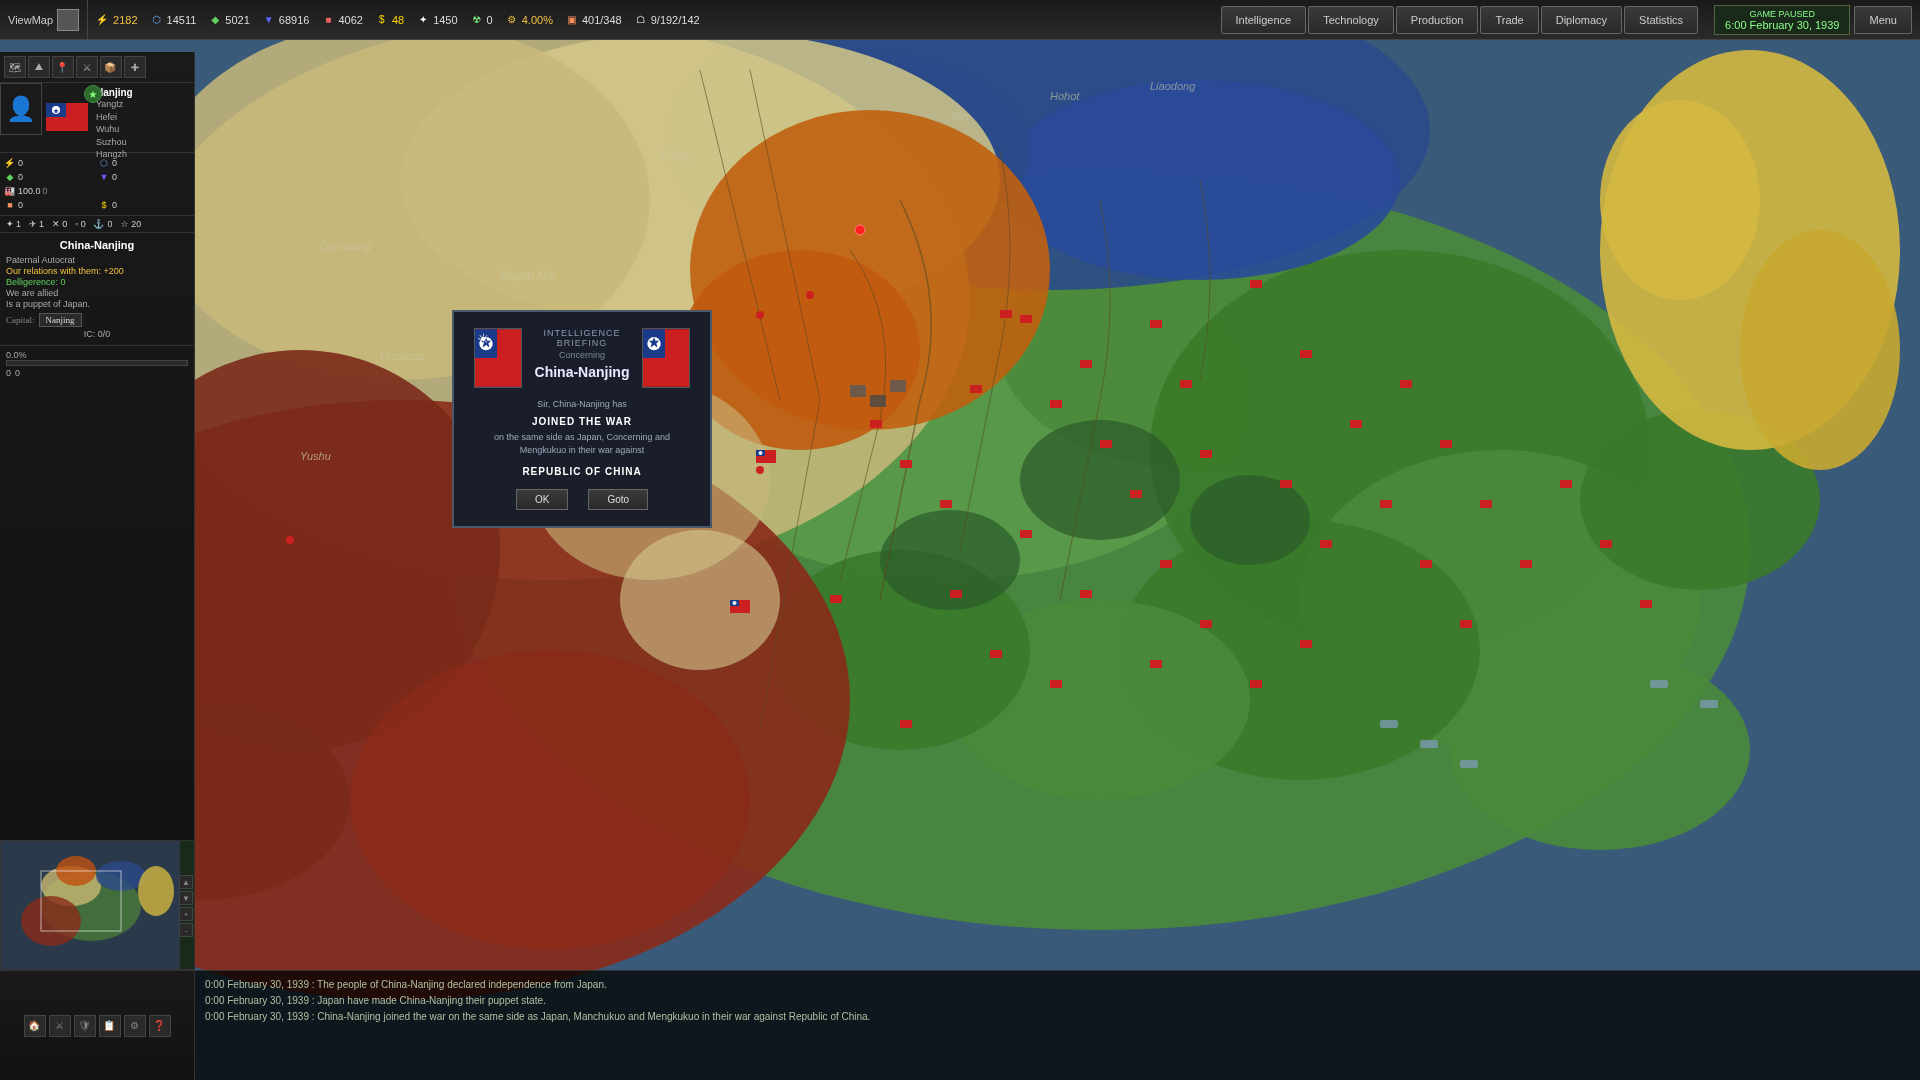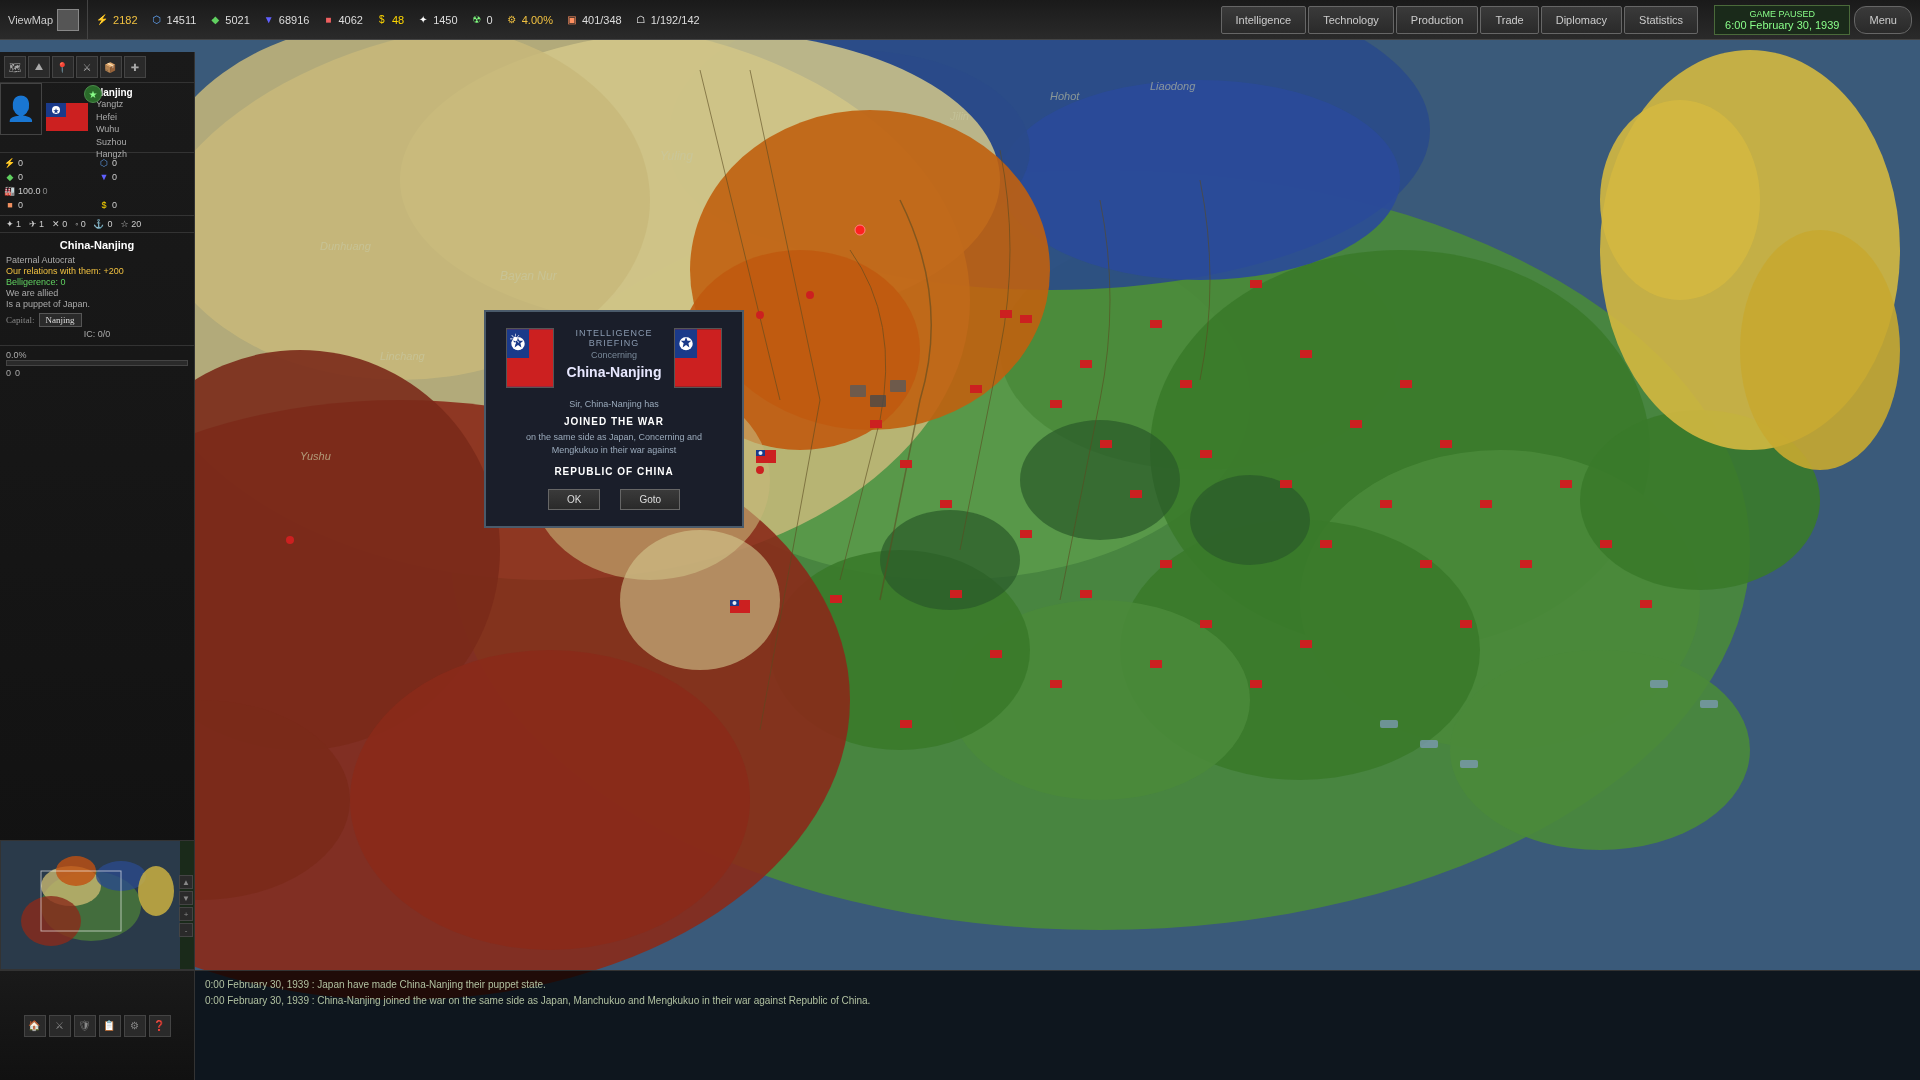--- a/index.html
+++ b/index.html
@@ -136,21 +136,21 @@
       text-align: center;
     }
 
     #menu-btn {
       padding: 4px 14px;
       background: linear-gradient(to bottom, #3a3a3a, #2a2a2a);
       border: 1px solid #666;
       color: #ccc;
       font-size: 11px;
       cursor: pointer;
-      border-radius: 12px;
+      border-radius: 1px;
       height: 28px;
     }
 
     
     #left-panel {
       position: absolute;
       top: 52px; left: 0;
       width: 195px;
       height: calc(1080px - 52px - 110px);
       background: linear-gradient(to bottom, #1a1a1a, #111111);
@@ -340,21 +340,21 @@
     #progress-fill {
       height: 100%;
       background: #4a8a4a;
       width: 0%;
     }
 
     
     #intel-modal {
       position: absolute;
       top: 310px;
-      left: 484px;
+      left: 452px;
       width: 260px;
       background: #1a1e2a;
       border: 2px solid #4a5a6a;
       z-index: 500;
       font-size: 10px;
     }
 
     #intel-modal-inner {
       padding: 16px 20px 16px 20px;
       display: flex;
@@ -742,21 +742,21 @@
     <div class="resource-item">
       <span class="resource-icon res-yellow">⚙</span>
       <span class="res-yellow">4.00%</span>
     </div>
     <div class="resource-item">
       <span class="resource-icon" style="color:#ff9060">▣</span>
       <span>401/348</span>
     </div>
     <div class="resource-item">
       <span class="resource-icon res-white">☖</span>
-      <span>1/192/142</span>
+      <span>9/192/142</span>
     </div>
   </div>
 
   <div id="nav-buttons">
     <button class="nav-btn">Intelligence</button>
     <button class="nav-btn">Technology</button>
     <button class="nav-btn">Production</button>
     <button class="nav-btn">Trade</button>
     <button class="nav-btn">Diplomacy</button>
     <button class="nav-btn">Statistics</button>
@@ -945,15 +945,16 @@
     </div>
     <div id="intel-enemy">REPUBLIC OF CHINA</div>
     <div id="intel-buttons">
       <button class="intel-btn">OK</button>
       <button class="intel-btn">Goto</button>
     </div>
   </div>
 </div>
 
 <div id="bottom-log">
+  <div class="log-entry">0:00 February 30, 1939 : The people of China-Nanjing declared independence from Japan.</div>
   <div class="log-entry">0:00 February 30, 1939 : Japan have made China-Nanjing their puppet state.</div>
   <div class="log-entry">0:00 February 30, 1939 : China-Nanjing joined the war on the same side as Japan, Manchukuo and Mengkukuo in their war against Republic of China.</div>
 </div>
 
 </body></html>

